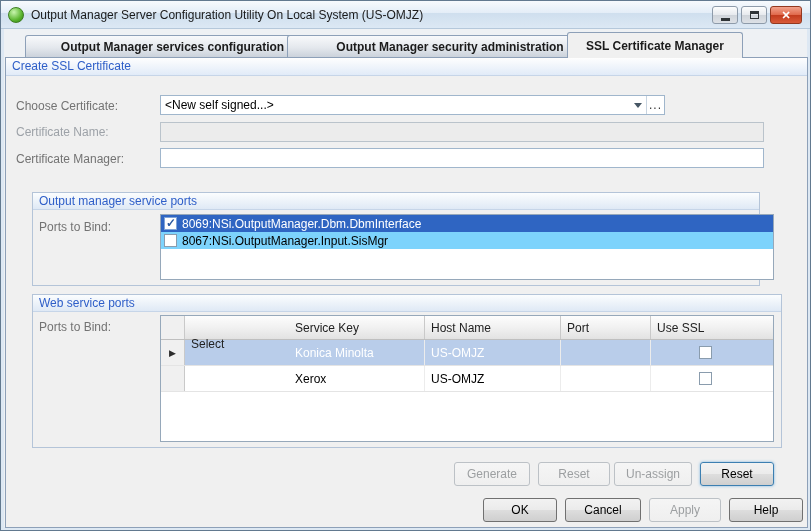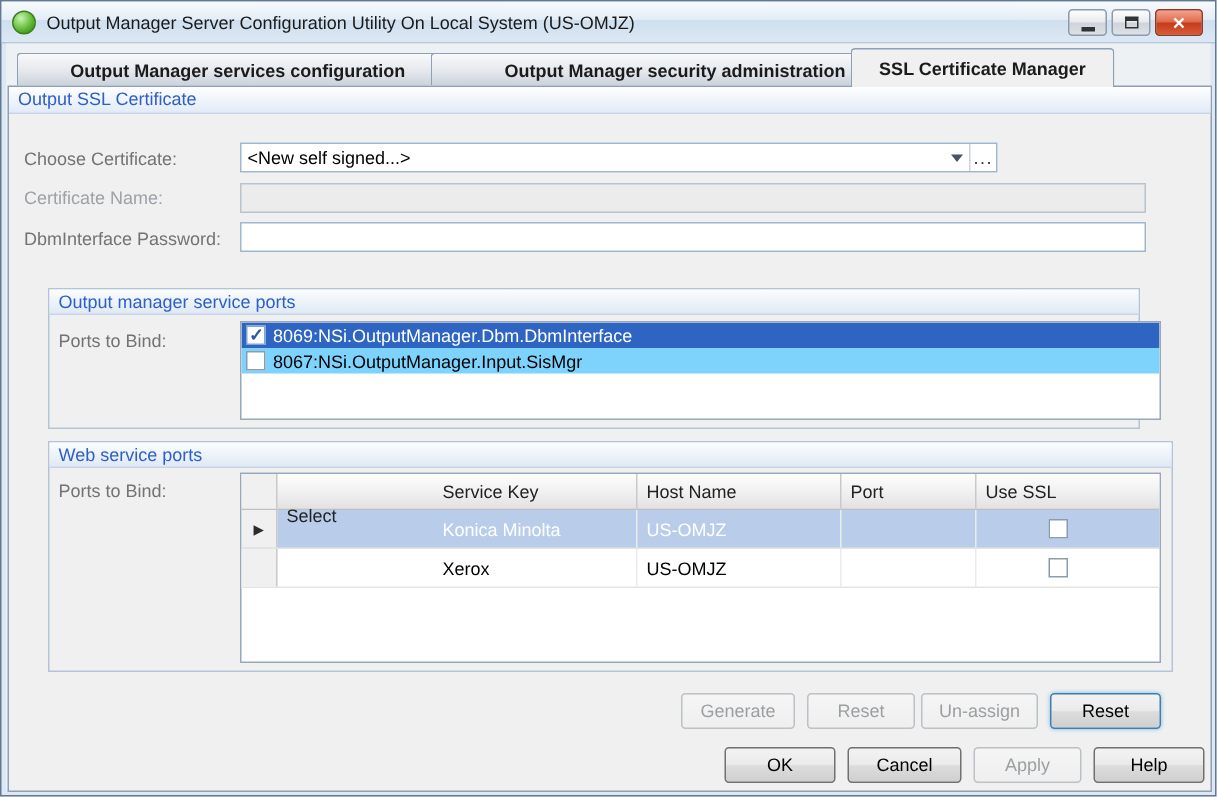--- a/index.html
+++ b/index.html
@@ -28,21 +28,21 @@
   .glyph-max { width:9px; height:8px; border:1px solid #2F3437; border-top-width:3px; }
 
   
   .client { position:absolute; left:3px; top:28px; right:3px; bottom:3px; background:#EEF1F4; }
 
   .tab { position:absolute; border:1px solid #8DA0B8; border-bottom:none;
          border-radius:3px 3px 0 0; background:linear-gradient(#F8F9FB,#E4E8ED 55%,#CBD2DB);
          font-weight:bold; font-size:12px; color:#1b1b1b;
          display:flex; align-items:center; justify-content:center; top:34px; height:22px; cursor:default; }
   .tab.active { top:31px; height:26px; background:#F0F0F0; z-index:3; }
-  .tab-services { left:10px;  width:295px; }
+  .tab-services { left:24px;  width:295px; }
   .tab-security { left:286px; width:326px; }
   .tab-ssl      { left:566px; width:176px; }
 
   .panel { position:absolute; left:4px; top:56px; width:803px; height:471px;
            border:1px solid #8DA0B8; background:#F0F0F0; z-index:2; }
 
   
   .section-header { position:absolute; left:0; top:0; width:100%; height:18px; line-height:17px;
                     padding-left:6px; color:#2E5EC8; font-size:12px;
                     background:linear-gradient(#FEFEFE,#E1EBF8); border-bottom:1px solid #C6D5E8; }
@@ -146,33 +146,33 @@
   </div>
 
   <div class="client"></div>
 
   <div class="tab tab-services">Output Manager services configuration</div>
   <div class="tab tab-security">Output Manager security administration</div>
   <div class="tab tab-ssl active">SSL Certificate Manager</div>
 
   <div class="panel">
 
-    <div class="section-header">Output SSL Certificate</div>
+    <div class="section-header">Create SSL Certificate</div>
 
     <span class="lbl" style="left:10px; top:41px;">Choose Certificate:</span>
     <div class="combo">
       <span class="combo-text">&lt;New self signed...&gt;</span>
       <span class="combo-arrow"></span>
       <span class="combo-ellipsis">...</span>
     </div>
 
     <span class="lbl lbl-dim" style="left:10px; top:67px;">Certificate Name:</span>
     <input class="field" style="top: 64px;" disabled="" value="">
 
-    <span class="lbl" style="left:10px; top:94px;">DbmInterface Password:</span>
+    <span class="lbl" style="left:10px; top:94px;">Certificate Manager:</span>
     <input class="field" style="top: 90px;" value="">
 
     <div class="group group-service">
       <div class="group-header">Output manager service ports</div>
       <span class="lbl" style="left:6px; top:27px;">Ports to Bind:</span>
       <div class="listbox">
         <div class="list-item selected">
           <span class="cb checked"></span>
           <span>8069:NSi.OutputManager.Dbm.DbmInterface</span>
         </div>

